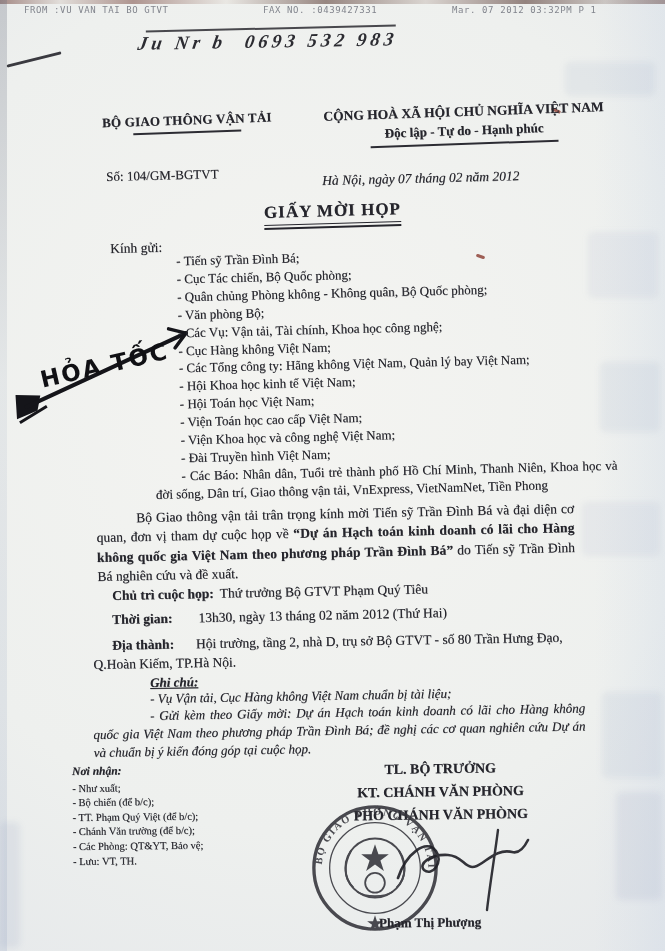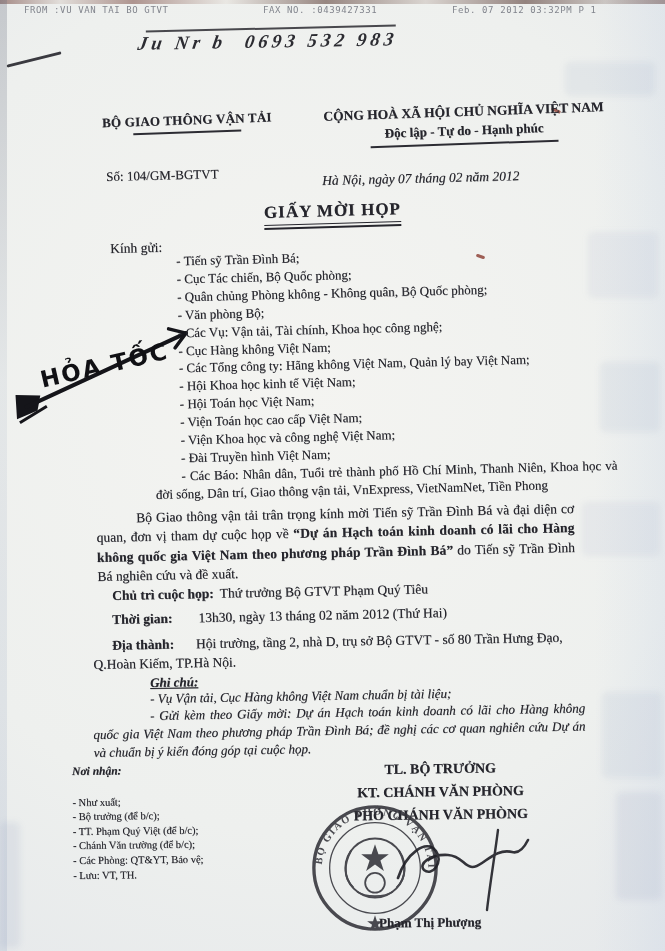--- a/index.html
+++ b/index.html
@@ -77,21 +77,21 @@
     line-height:19px;text-indent:19px;}
   .loc .lbl{font-weight:bold;margin-right:22px;}
 
   .ghichu{position:absolute;left:150px;top:675px;font-size:13px;font-weight:bold;
     font-style:italic;text-decoration:underline;}
   .note1{position:absolute;left:150px;top:691px;font-size:13px;font-style:italic;}
   .note2{position:absolute;left:93px;top:708px;width:492px;font-size:13px;font-style:italic;
     line-height:18px;text-align:justify;text-indent:57px;}
 
   .cc{position:absolute;left:72px;top:764px;font-size:10.5px;line-height:14.6px;}
-  .cc .lbl{font-weight:bold;font-style:italic;font-size:11.5px;margin-bottom:17px;}
+  .cc .lbl{font-weight:bold;font-style:italic;font-size:11.5px;margin-bottom:3px;}
 
   .signblk{position:absolute;left:306px;top:759px;width:268px;text-align:center;
     font-weight:bold;font-size:14px;line-height:23px;}
   .signer{position:absolute;left:318px;top:916px;width:224px;text-align:center;
     font-weight:bold;font-size:13px;}
 
   .seal{position:absolute;left:306px;top:799px;width:138px;height:138px;opacity:.88;}
   .sig{position:absolute;left:392px;top:820px;width:138px;height:92px;opacity:.9;}
 
   .hoatoc{position:absolute;left:6px;top:330px;width:200px;height:78px;
@@ -113,21 +113,21 @@
   <div class="smudge" style="left:600px;top:362px;width:60px;height:70px;background:rgba(95,115,165,.08);"></div>
   <div class="smudge" style="left:582px;top:502px;width:78px;height:54px;background:rgba(95,115,165,.07);"></div>
   <div class="smudge" style="left:602px;top:692px;width:60px;height:86px;background:rgba(95,115,165,.08);"></div>
   <div class="smudge" style="left:616px;top:792px;width:46px;height:108px;background:rgba(95,115,165,.09);"></div>
   <div class="smudge" style="left:0px;top:822px;width:20px;height:126px;background:rgba(95,115,165,.10);"></div>
   <div class="speck" style="left:551px;top:109px;width:10px;height:3px;transform:rotate(25deg);"></div>
   <div class="speck" style="left:476px;top:255px;width:9px;height:3px;transform:rotate(20deg);"></div>
 
   <div class="fax f1">FROM :VU VAN TAI BO GTVT</div>
   <div class="fax f2">FAX NO. :0439427331</div>
-  <div class="fax f3">Feb. 07 2012 03:32PM P 1</div>
+  <div class="fax f3">Mar. 07 2012 03:32PM P 1</div>
 
   <div class="hand-note">
     <div class="rule"></div>
     <div class="txt">
       <span>Ju Nr b</span>
       <span style="margin-left:10px;">0693 532 983</span>
     </div>
   </div>
   <div class="pen-stroke"></div>
 
@@ -188,21 +188,21 @@
     <span class="lbl">Địa thành:</span><span>Hội trường, tầng 2, nhà D, trụ sở Bộ GTVT - số 80 Trần Hưng Đạo, Q.Hoàn Kiếm, TP.Hà Nội.</span>
   </div>
 
   <div class="ghichu tilt10 ink">Ghi chú:</div>
   <div class="note1 tilt10 ink">- Vụ Vận tải, Cục Hàng không Việt Nam chuẩn bị tài liệu;</div>
   <div class="note2 tilt10 ink">- Gửi kèm theo Giấy mời: Dự án Hạch toán kinh doanh có lãi cho Hàng không quốc gia Việt Nam theo phương pháp Trần Đình Bá; đề nghị các cơ quan nghiên cứu Dự án và chuẩn bị ý kiến đóng góp tại cuộc họp.</div>
 
   <div class="cc tilt06 ink">
     <div class="lbl">Nơi nhận:</div>
     <div>- Như xuất;</div>
-    <div>- Bộ trưởng (để b/c);</div>
+    <div>- Bộ chiến (để b/c);</div>
     <div>- TT. Phạm Quý Việt (để b/c);</div>
     <div>- Chánh Văn trường (để b/c);</div>
     <div>- Các Phòng: QT&amp;YT, Bảo vệ;</div>
     <div>- Lưu: VT, TH.</div>
   </div>
 
   <div class="signblk tilt08 ink">
     <div>TL. BỘ TRƯỞNG</div>
     <div>KT. CHÁNH VĂN PHÒNG</div>
     <div>PHÓ CHÁNH VĂN PHÒNG</div>

